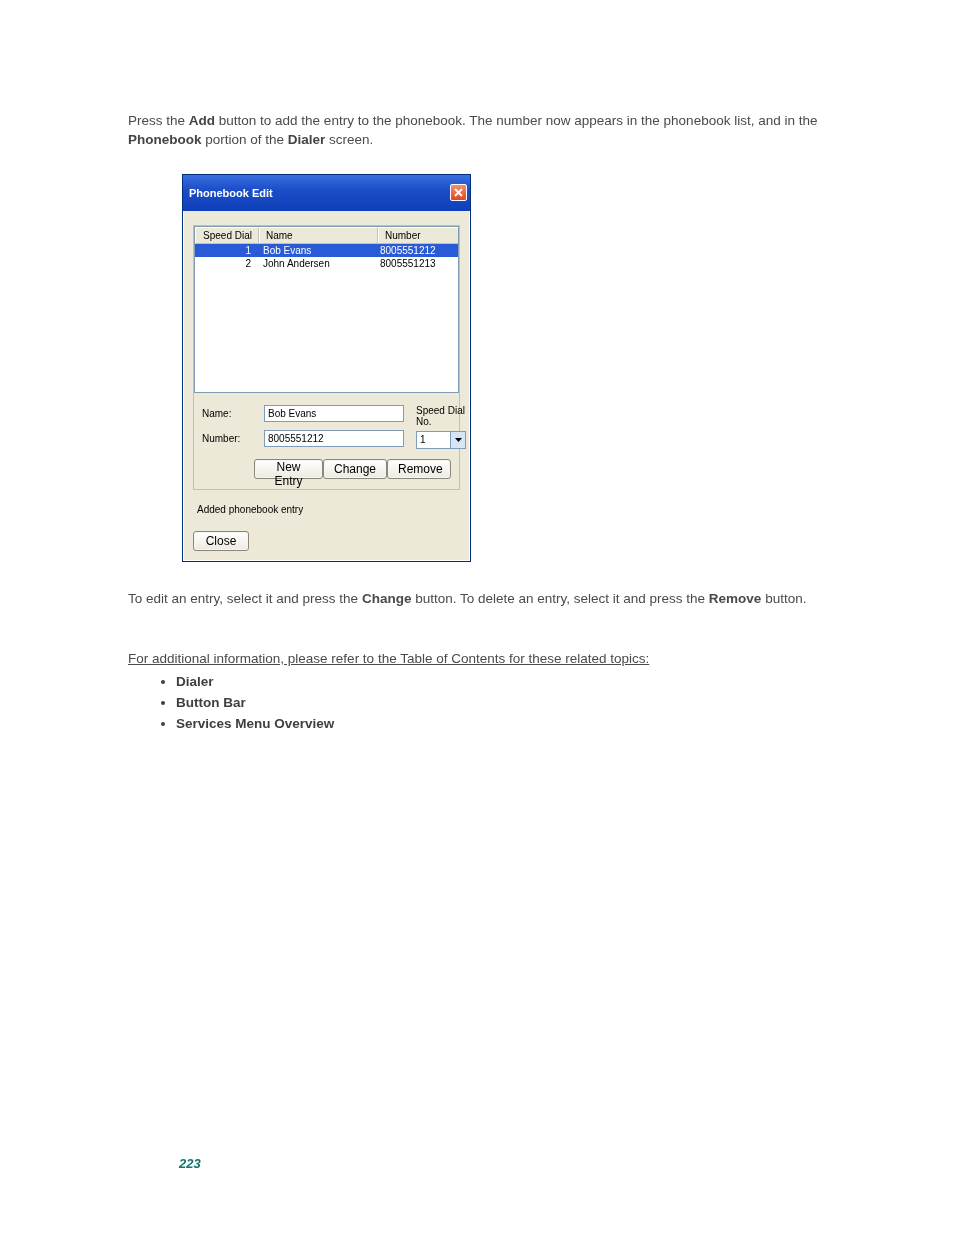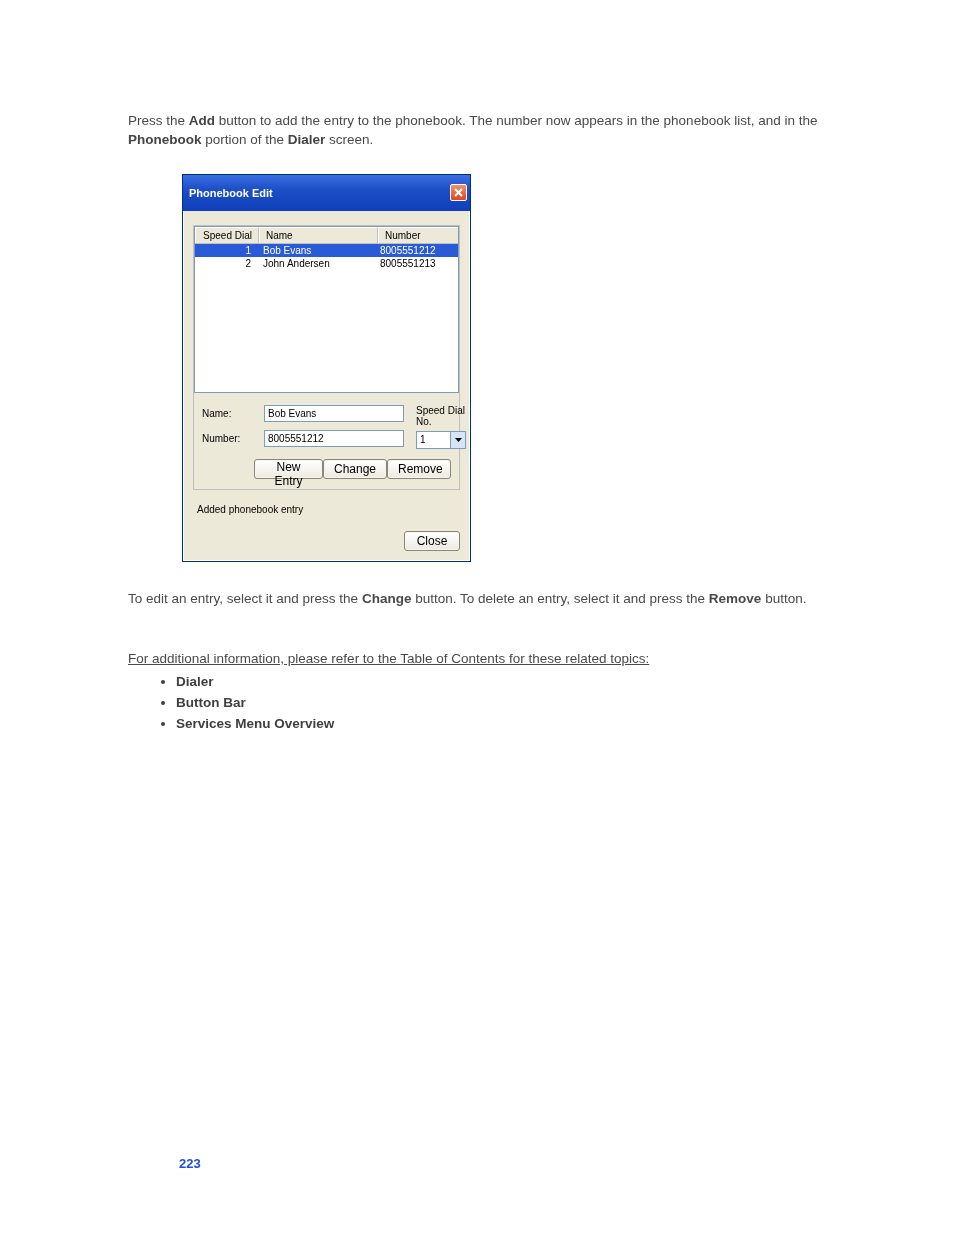--- a/index.html
+++ b/index.html
@@ -158,21 +158,21 @@
   }
 
   .statusmsg {
     font-family: Tahoma, Arial, sans-serif;
     font-size: 10px;
     font-weight: 400;
     color:#000;
     padding: 14px 0 4px 4px;
   }
   .footer {
-    display:flex; justify-content:flex-end;
+    display:flex; justify-content:flex-start;
     padding: 6px 10px 10px 10px;
   }
 
   .para-after {
     font-size: 13.5px;
     color: #4a4a4a;
     line-height: 1.4;
     margin: 28px 0 0 0;
   }
   .para-after b { font-weight:700; }
@@ -191,21 +191,22 @@
     color: #4a4a4a;
   }
   ul.topics li { font-weight:700; color:#3f3f3f; margin-bottom:6px; }
 
   .footer-page {
     position: absolute;
     left: 179px;
     bottom: 64px;
     font-size: 13px;
     font-weight: 700;
-    color: #1d4ed8;
+    font-style: italic;
+    color: #0f766e;
   }
 </style>
 </head>
 <body>
 
 <div class="page">
 
   <p class="intro">
     <span>Press the </span><b>Add</b><span> button to add the entry to the phonebook. The number now appears in the phonebook list, and in the </span><b>Phonebook</b><span> portion of the </span><b>Dialer</b><span> screen.</span>
   </p>

